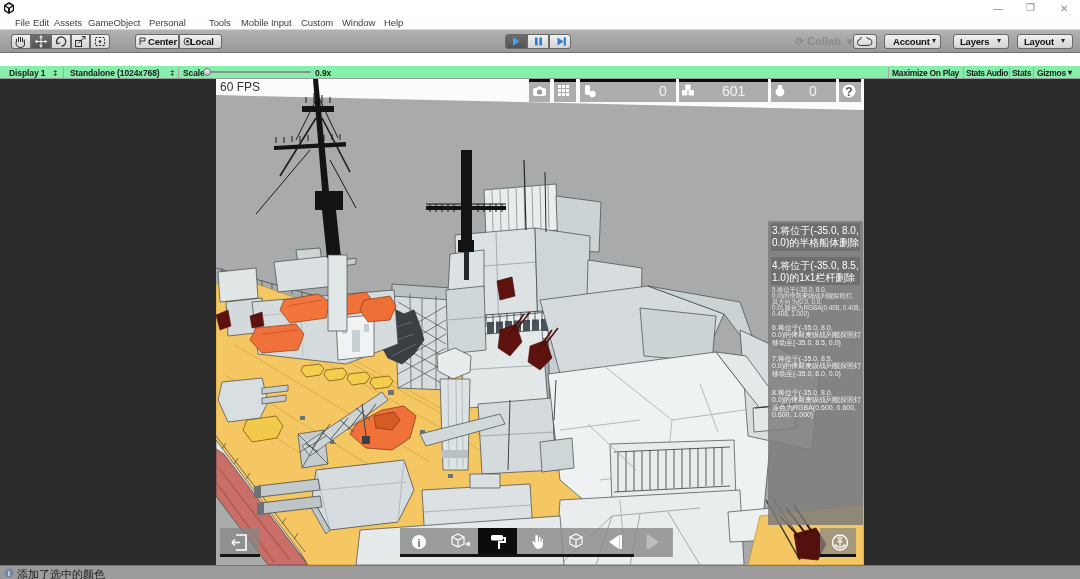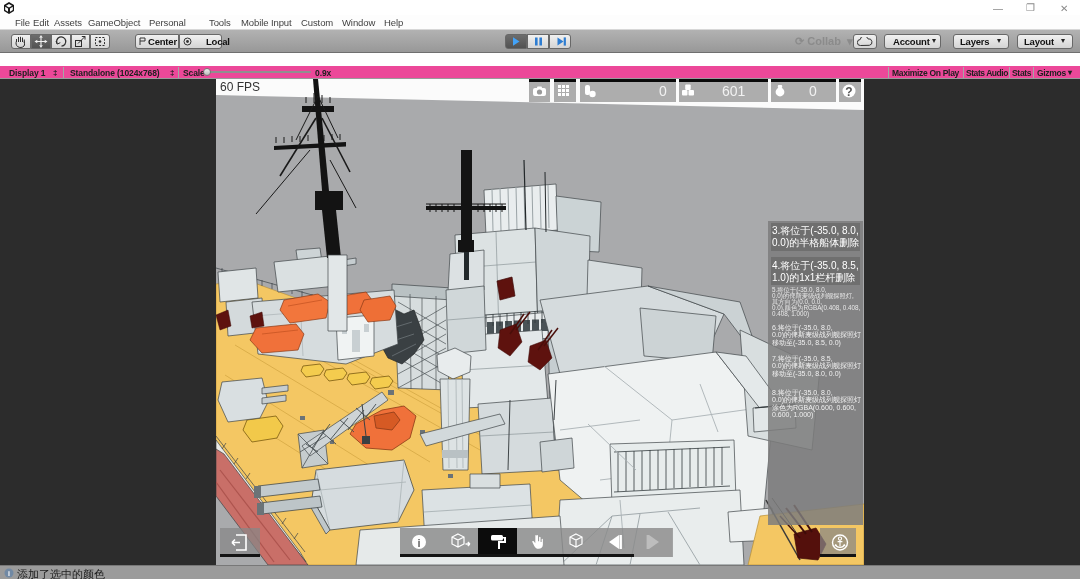--- a/index.html
+++ b/index.html
@@ -18,21 +18,21 @@
   .tbtn{position:absolute;top:4px;height:15px;background:linear-gradient(#f1f1f1,#d4d4d4);border:1px solid #686868;box-sizing:border-box;}
   .tbtn.sel{background:linear-gradient(#6d6d6d,#525252);}
   .tbtn.first{border-radius:3px 0 0 3px;}
   .tbtn.last{border-radius:0 3px 3px 0;}
   .tbtn.alone{border-radius:3px;}
   .tlabel{font-size:9.5px;color:#111;font-weight:bold;letter-spacing:-0.2px;}
   
   #tabrow{left:0;top:53px;width:1080px;height:13px;background:linear-gradient(#8f8f8f,#9d9d9d);}
   #gametab{left:0px;top:0px;width:62px;height:13px;background:linear-gradient(#cdcdcd,#c2c2c2);border-radius:3px 3px 0 0;}
   
-  #gctrl{left:0;top:66px;width:1080px;height:13px;background:#ec4899;border-bottom:1px solid #9a9a9a;box-sizing:border-box;padding-left:8px;}
+  #gctrl{left:0;top:66px;width:1080px;height:13px;background:#86efac;border-bottom:1px solid #9a9a9a;box-sizing:border-box;padding-left:8px;}
   #gctrl .lbl{position:absolute;top:1.5px;font-size:8.5px;font-weight:bold;color:#202020;letter-spacing:-0.1px;}
   .vsep{position:absolute;top:1px;width:1px;height:11px;background:#a6a6a6;}
   
   #viewport{left:0;top:79px;width:1080px;height:486px;background:#2c2c2c;}
   #scene{left:216px;top:0;width:648px;height:486px;}
   
   .gbtn{position:absolute;top:0px;height:23px;background:rgba(125,125,125,0.62);border-top:3px solid #0a0a0a;box-sizing:border-box;}
   .gnum{position:absolute;color:#f2f2f2;font-size:14px;}
   
   #rpanel{left:768px;top:142px;width:95px;height:304px;background:rgba(125,125,125,0.85);}
@@ -101,21 +101,21 @@
 
       <g stroke="#2e2e2e" stroke-width="1" fill="none">
         <rect x="84.5" y="3.5" width="9" height="8" stroke-dasharray="2 1.4"></rect>
         <circle cx="89" cy="7.5" r="1.3" fill="#2e2e2e" stroke="none"></circle>
       </g>
     </svg>
 
     <div class="tbtn first" style="left:135px;width:44px;"></div>
     <div class="tbtn last" style="left:179px;width:43px;"></div>
     <div class="abs tlabel" style="left:148px;top:6px;">Center</div>
-    <div class="abs tlabel" style="left:206px;top:6px;">Local</div>
+    <div class="abs tlabel" style="left:190px;top:6px;">Local</div>
     <svg class="abs" style="left:139px;top:7px" width="10" height="9">
         <path d="M1 1 L1 8 M1 1 L6 1 L6 4 L1 4" stroke="#333" fill="none"></path>
       </svg>
     <svg class="abs" style="left:183px;top:7px" width="10" height="9">
         <circle cx="4.5" cy="4.5" r="3.5" stroke="#333" fill="none"></circle>
         <circle cx="4.5" cy="4.5" r="1.4" fill="#333"></circle>
       </svg>
 
     <div class="tbtn first sel" style="left:505px;width:22px;"></div>
     <div class="tbtn" style="left:527px;width:22px;"></div>

